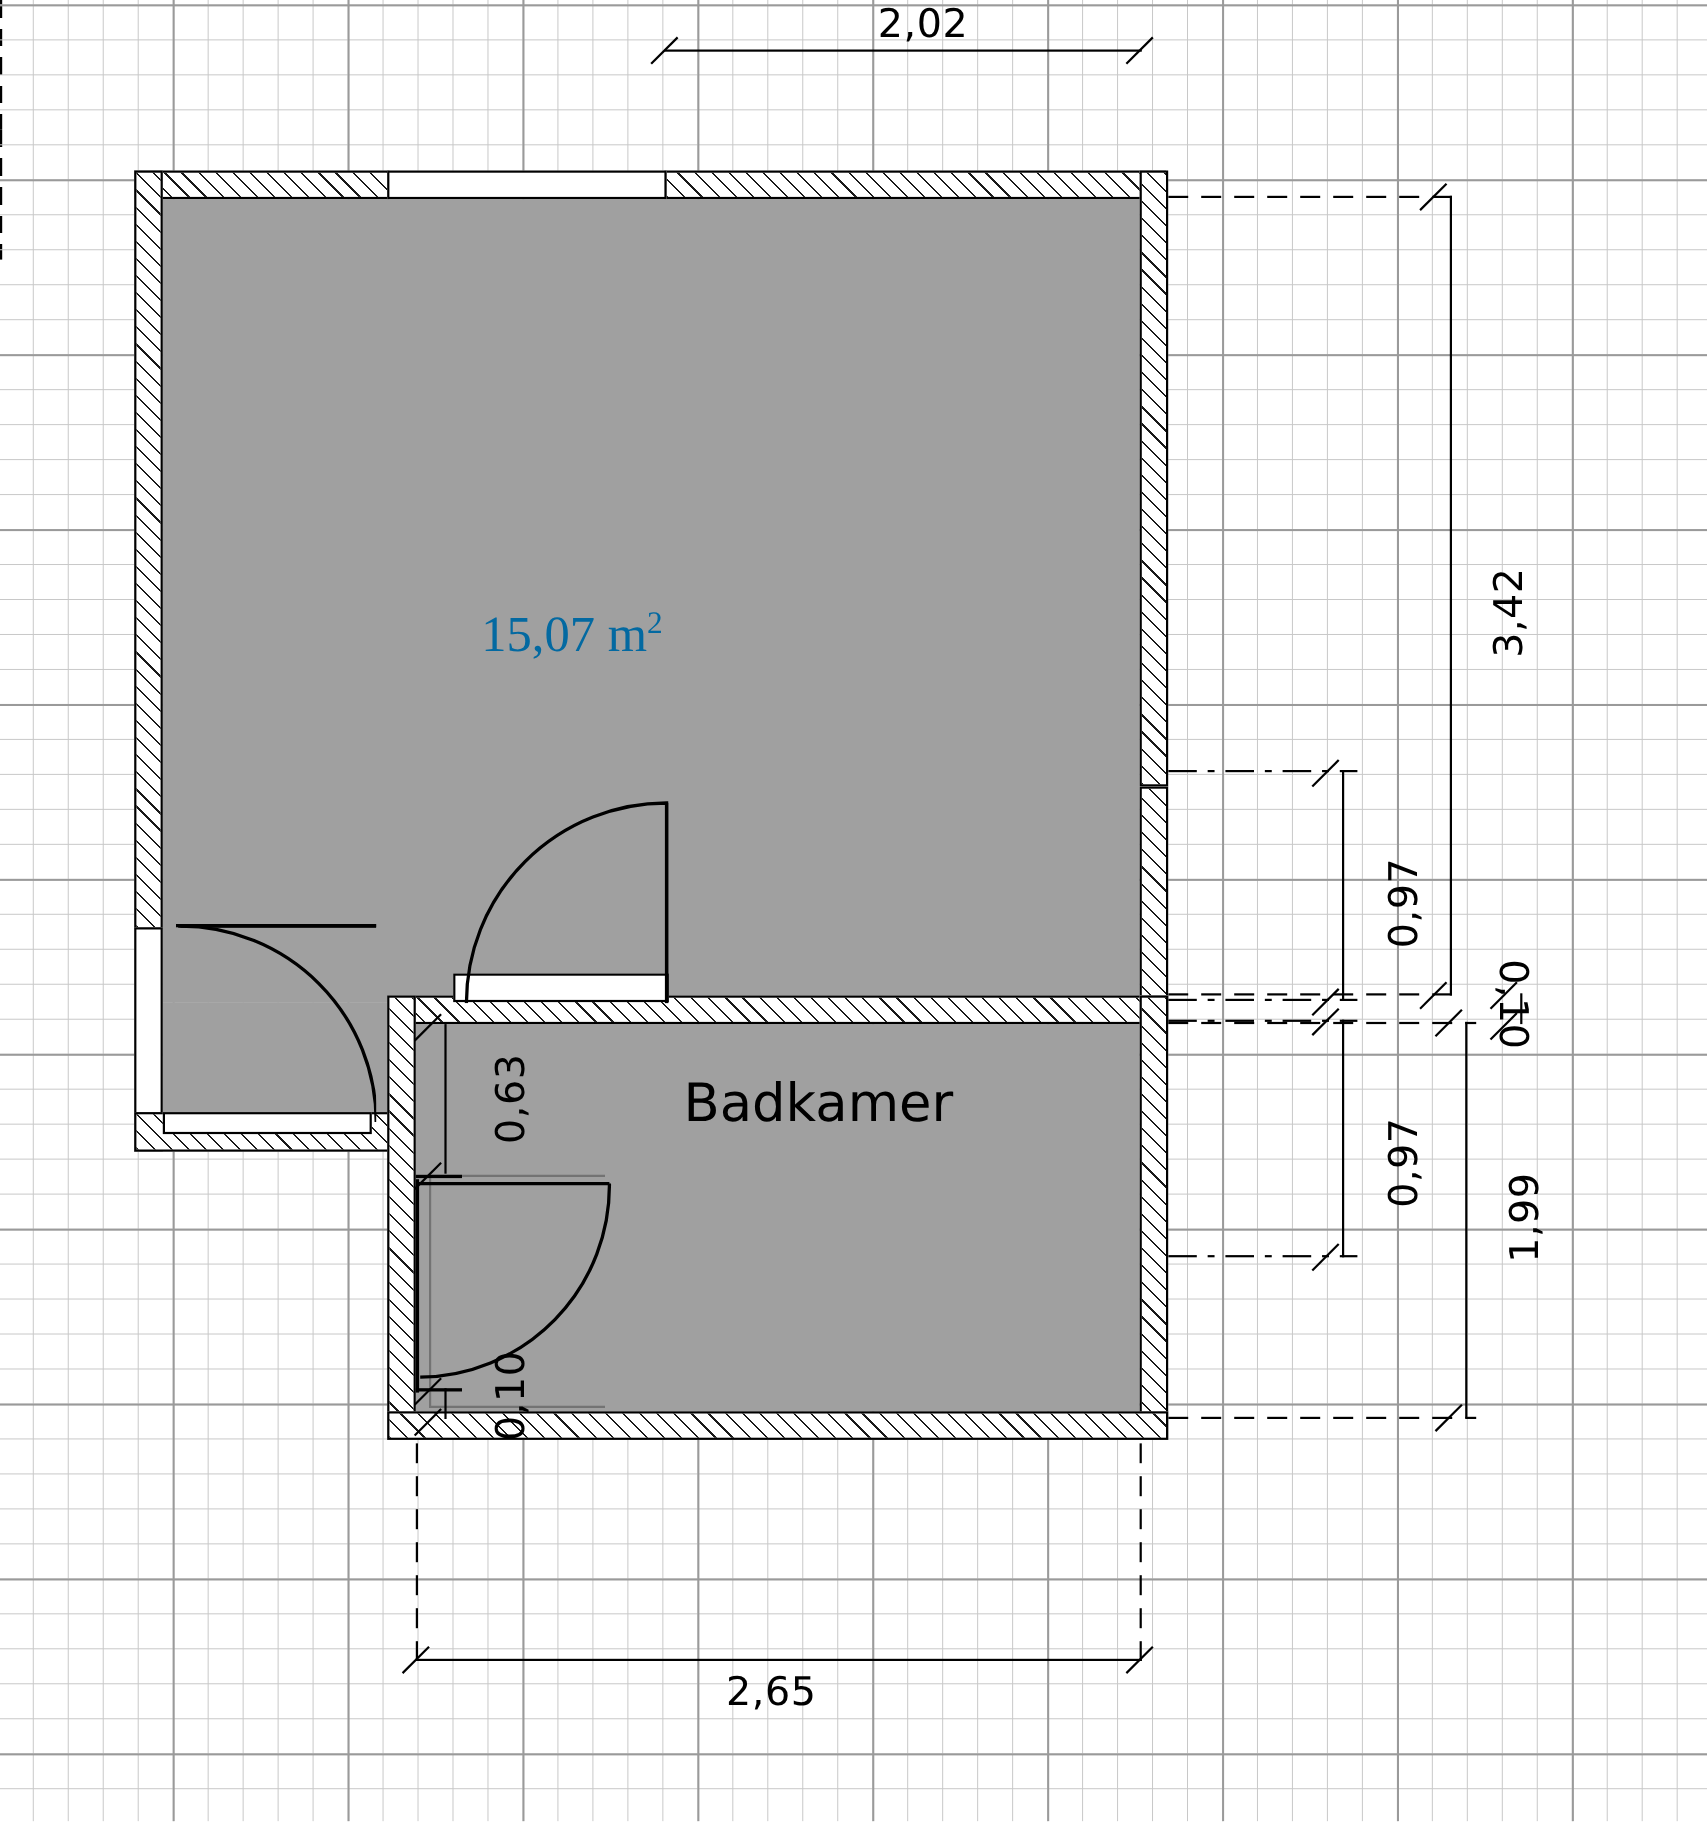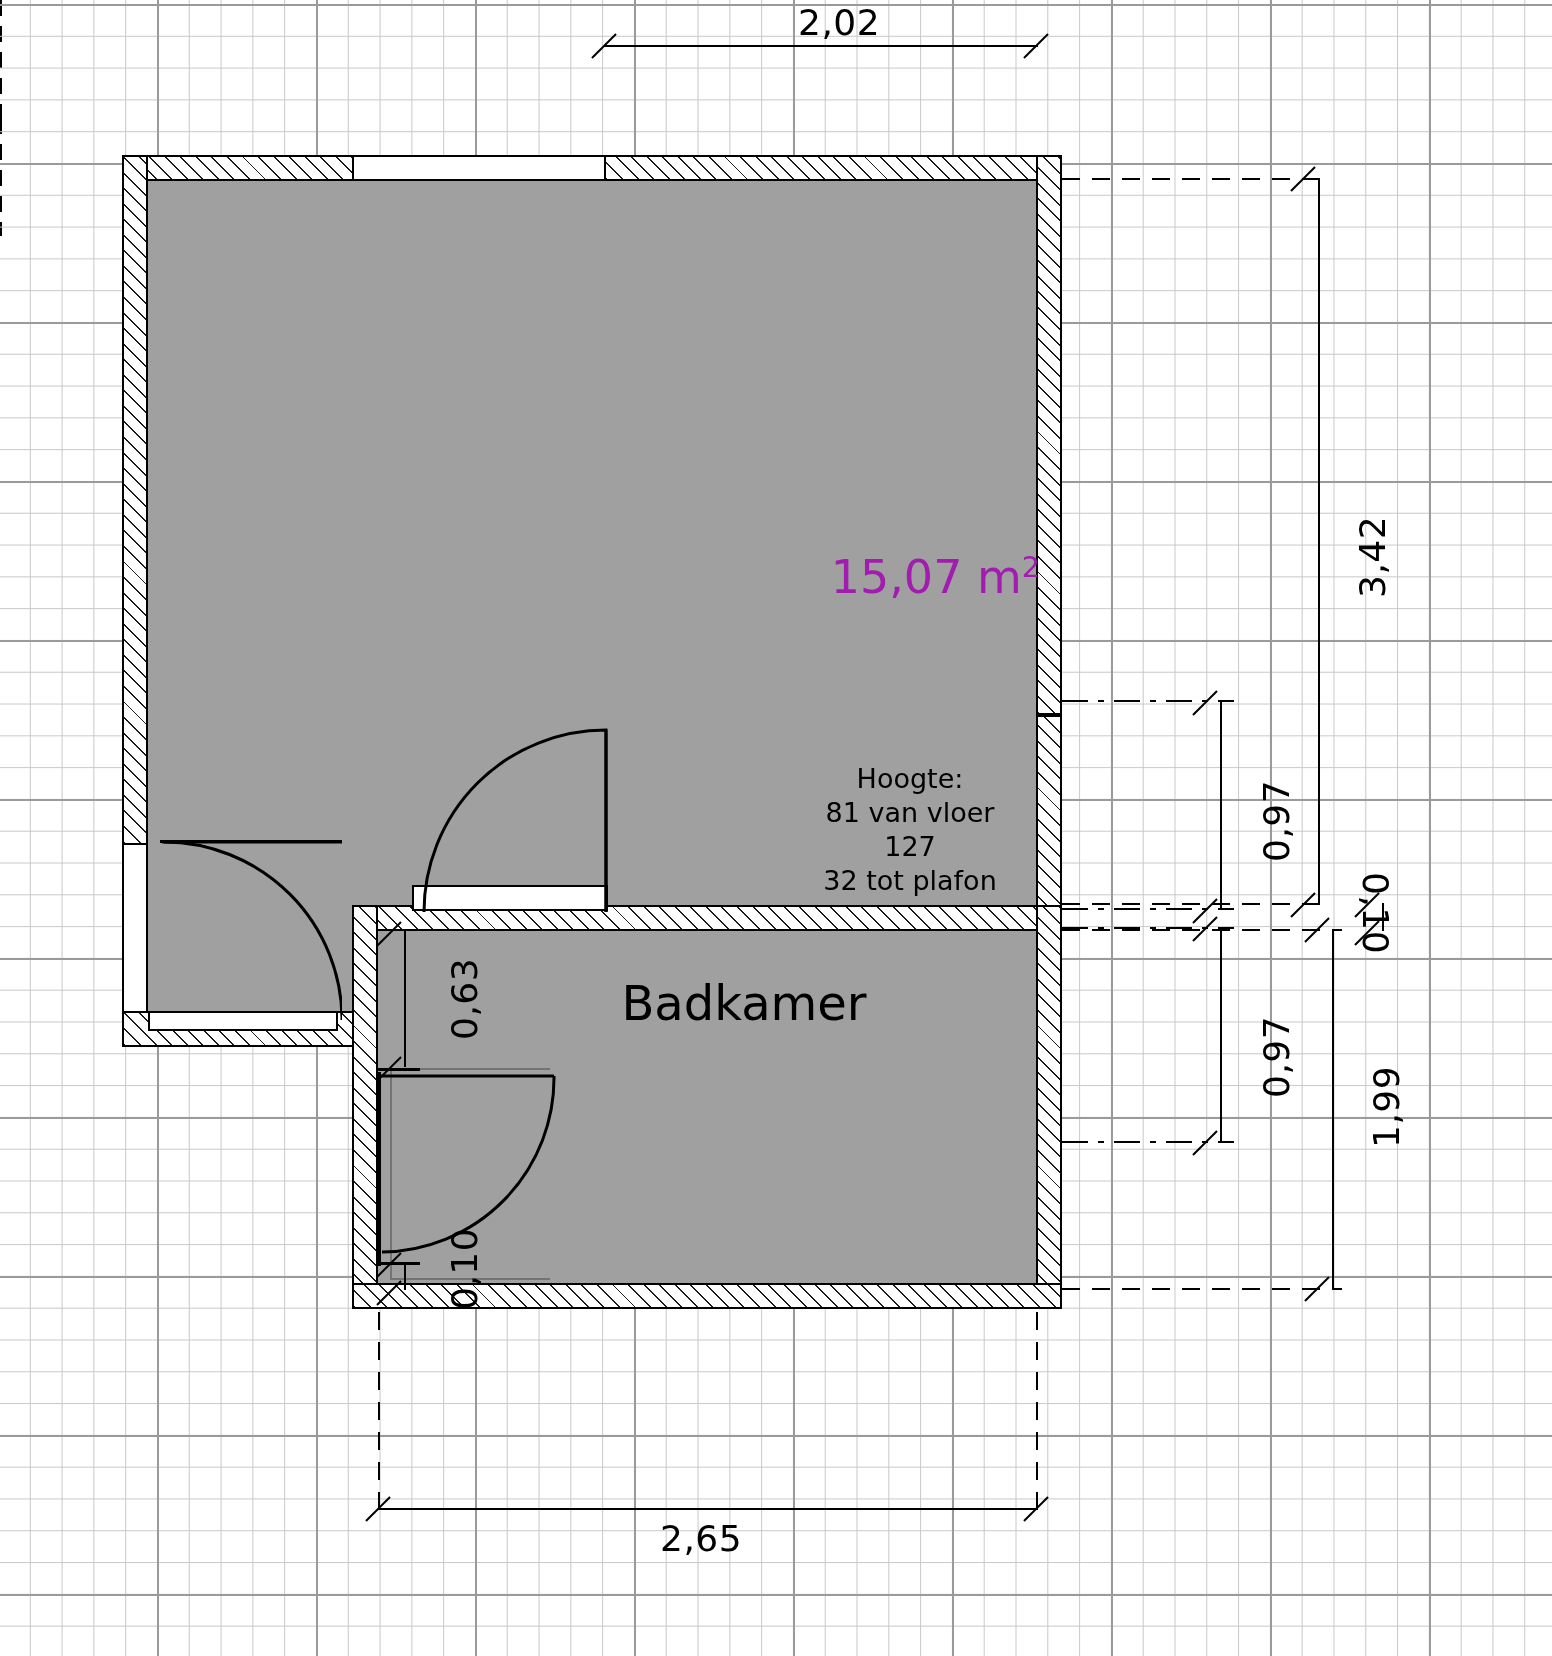--- a/index.html
+++ b/index.html
@@ -112,24 +112,25 @@
   
   .room-name{
     position:absolute;
     color:#000;
     font-size:48px;
     white-space:nowrap;
     text-align:center;
   }
   .room-area{
     position:absolute;
-    color:#a21caf;
+    color:#0369a1;
     font-size:46px;
     white-space:nowrap;
-    text-align:right;
+    text-align:center;
+    font-family:Liberation Serif, serif;
   }
   .room-area sup{font-size:0.62em;vertical-align:super;}
 
   
   .note{
     position:absolute;
     color:#000;
     font-size:27px;
     line-height:1.26;
     text-align:center;
@@ -219,24 +220,20 @@
 
   <div class="ln ln-h" style="left:378px;top:1068px;width:42px;height:3px;"></div>
   <div class="ln ln-h" style="left:378px;top:1262px;width:42px;height:3px;"></div>
 
   <div class="room-area" style="left:0px;top:550px;width:1040px;">
     <span>15,07 m</span><sup>2</sup>
   </div>
 
   <div class="room-name" style="left:378px;top:975px;width:732px;text-align:center;">Badkamer</div>
 
-  <div class="note" style="left:790px;top:762px;width:240px;">Hoogte:
-81 van vloer
-127
-32 tot plafon</div>
 
   <div class="ln-thin-v" style="left:604px;top:44px;width:2px;height:118px;background:
        repeating-linear-gradient(to bottom,#000 0 16px,transparent 16px 26px);"></div>
   <div class="ln-thin-v" style="left:1036px;top:44px;width:2px;height:118px;background:
        repeating-linear-gradient(to bottom,#000 0 16px,transparent 16px 26px);"></div>
   <div class="ln ln-h" style="left:604px;top:45px;width:434px;height:2px;"></div>
   <div class="tick" style="left:603px;top:29px;"></div>
   <div class="tick" style="left:1035px;top:29px;"></div>
   <div class="dim" style="left:770px;top:2px;margin-left:28px;">2,02</div>
 

